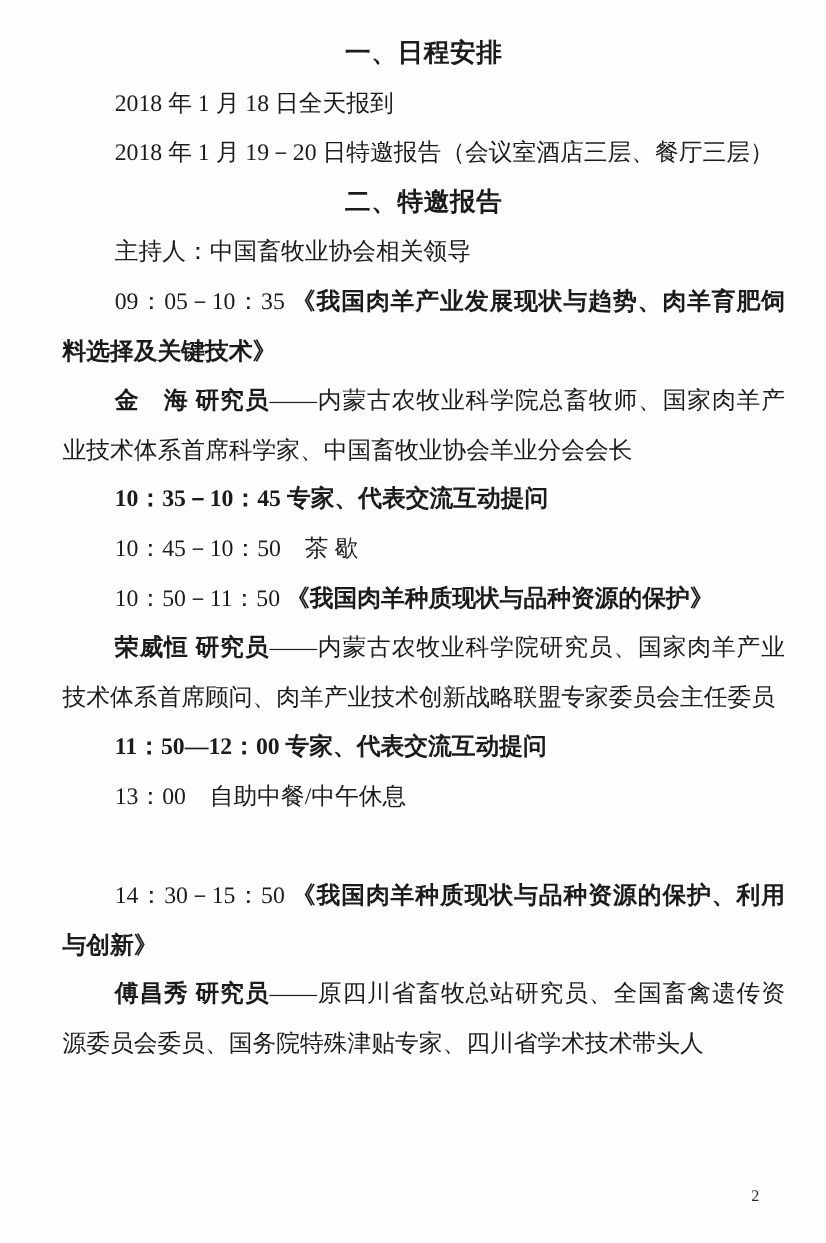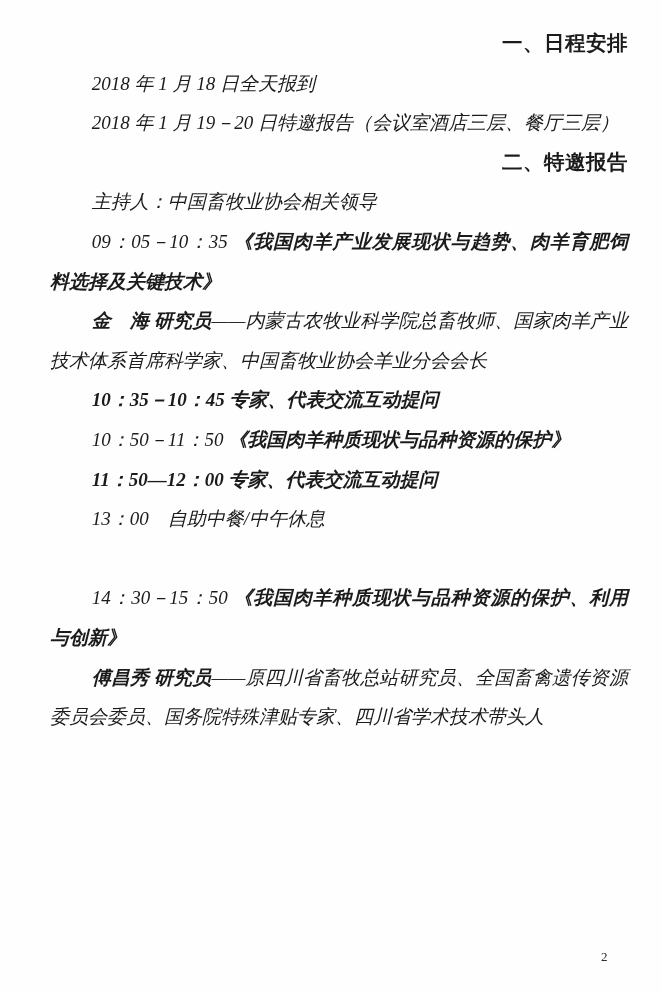--- a/index.html
+++ b/index.html
@@ -23,31 +23,30 @@
   }
   p {
     margin: 0;
     padding: 0;
   }
   .heading {
     font-size: 20.5px;
     font-weight: bold;
     line-height: 39.6px;
     letter-spacing: 0.5px;
-    text-align: right;
+    text-align: center;
   }
   .para {
     font-size: 19px;
     line-height: 39.6px;
     text-align: justify;
     text-justify: inter-ideograph;
   }
   .indent {
     text-indent: 2.2em;
-    font-style: italic;
   }
   .b {
     font-weight: bold;
   }
   .date {
     display: inline-block;
     min-width: 136px;
     text-indent: 0;
   }
   .spacer {
@@ -67,21 +66,23 @@
 <div class="page">
   <div class="content">
       <p class="heading"><span class="b">一、日程安排</span></p>
       <p class="para indent"><span class="date">2018 年 1 月 18 日</span><span>全天报到</span></p>
       <p class="para indent"><span class="date">2018 年 1 月 19－20 日</span><span>特邀报告（会议室酒店三层、餐厅三层）</span></p>
       <p class="heading"><span class="b">二、特邀报告</span></p>
       <p class="para indent"><span class="">主持人：中国畜牧业协会相关领导</span></p>
       <p class="para indent"><span class="">09：05－10：35 </span><span class="b">《我国肉羊产业发展现状与趋势、肉羊育肥饲料选择及关键技术》</span></p>
       <p class="para indent"><span class="b">金　海 研究员</span><span class="">——内蒙古农牧业科学院总畜牧师、国家肉羊产业技术体系首席科学家、中国畜牧业协会羊业分会会长</span></p>
       <p class="para indent"><span class="b">10：35－10：45 专家、代表交流互动提问</span></p>
+      <p class="para indent"><span class="">10：45－10：50　茶 歇</span></p>
       <p class="para indent"><span class="">10：50－11：50 </span><span class="b">《我国肉羊种质现状与品种资源的保护》</span></p>
+      <p class="para indent"><span class="b">荣威恒 研究员</span><span class="">——内蒙古农牧业科学院研究员、国家肉羊产业技术体系首席顾问、肉羊产业技术创新战略联盟专家委员会主任委员</span></p>
       <p class="para indent"><span class="b">11：50—12：00 专家、代表交流互动提问</span></p>
       <p class="para indent"><span class="">13：00　自助中餐/中午休息</span></p>
       <div class="spacer"></div>
       <p class="para indent"><span class="">14：30－15：50 </span><span class="b">《我国肉羊种质现状与品种资源的保护、利用与创新》</span></p>
       <p class="para indent"><span class="b">傅昌秀 研究员</span><span class="">——原四川省畜牧总站研究员、全国畜禽遗传资源委员会委员、国务院特殊津贴专家、四川省学术技术带头人</span></p>
     </div>
   <div class="page-number">2</div>
 </div>
 
 </body></html>

